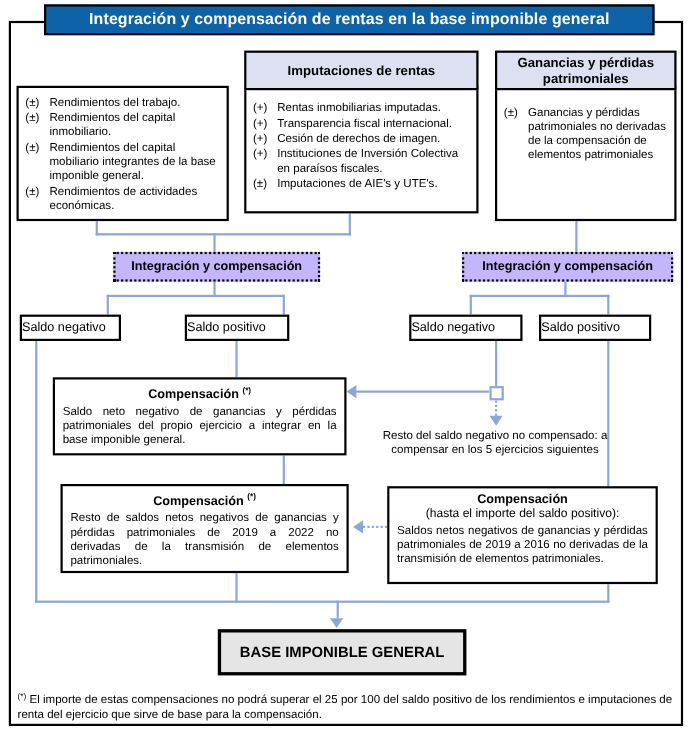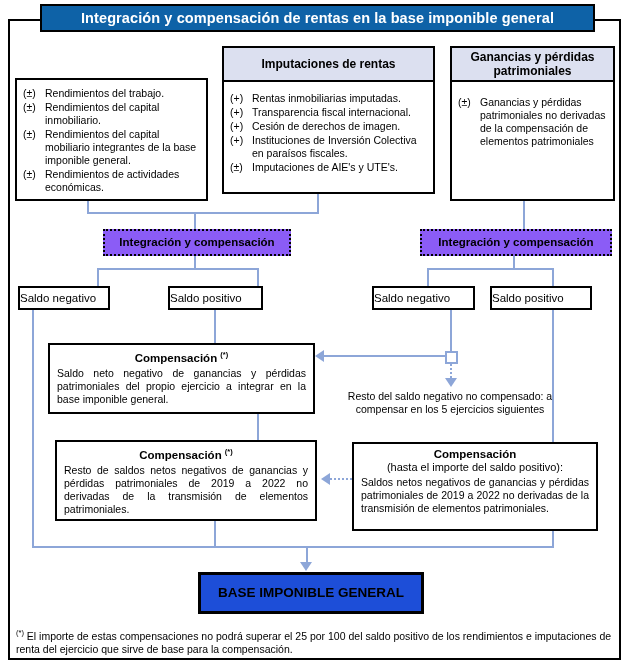--- a/index.html
+++ b/index.html
@@ -17,21 +17,21 @@
     border:2px solid var(--border);color:#fff;font-weight:bold;font-size:14.5px;text-align:center;
     line-height:24px;letter-spacing:.1px;z-index:5;}
 
   .colheader{position:absolute;height:32px;background:var(--header-bg);border:2px solid var(--border);
     font-weight:bold;font-size:12px;text-align:center;z-index:3;display:flex;align-items:center;justify-content:center;line-height:14px;}
   .colbody{position:absolute;background:#fff;border:2px solid var(--border);z-index:2;padding:7px 4px 0 6px;box-sizing:border-box;}
   .item{display:flex;font-size:10.5px;line-height:13px;margin-bottom:1px;}
   .sign{flex:0 0 22px;}
   .itext{flex:1;}
 
-  .dottedbox{position:absolute;height:23px;background:#8b5cf6;border:2px dotted var(--border);
+  .dottedbox{position:absolute;height:23px;background:#c4b5fd;border:2px dotted var(--border);
     font-weight:bold;font-size:11.5px;text-align:center;line-height:23px;z-index:3;}
 
   .saldo{position:absolute;height:20px;background:#fff;border:2px solid var(--border);
     font-size:11.5px;text-align:left;line-height:20px;z-index:3;}
 
   .compbox{position:absolute;background:#fff;border:2px solid var(--border);z-index:3;box-sizing:border-box;padding:3px 7px;}
   .comptitle{font-weight:bold;font-size:11.5px;text-align:center;line-height:14px;}
   .compsub{font-size:11px;text-align:center;line-height:13px;}
   .compbody{font-size:10.5px;line-height:13px;text-align:justify;margin-top:2px;}
   sup{font-size:7.5px;}
@@ -40,21 +40,21 @@
   .hline{position:absolute;height:2px;background:var(--conn);z-index:1;}
   .vdot{position:absolute;width:0;border-left:2px dotted var(--conn);z-index:1;}
   .hdot{position:absolute;height:0;border-top:2px dotted var(--conn);z-index:1;}
   .arrow-left{position:absolute;width:0;height:0;border-top:6px solid transparent;
     border-bottom:6px solid transparent;border-right:9px solid var(--conn);z-index:4;}
   .arrow-down{position:absolute;width:0;height:0;border-left:6px solid transparent;
     border-right:6px solid transparent;border-top:9px solid var(--conn);z-index:4;}
   .sq{position:absolute;width:9px;height:9px;background:#fff;border:2px solid var(--conn);z-index:4;}
 
   .note{position:absolute;font-size:10.5px;line-height:13px;text-align:center;z-index:3;}
-  .basebox{position:absolute;left:198px;top:572px;width:220px;height:36px;background:#1d4ed8;
+  .basebox{position:absolute;left:198px;top:572px;width:220px;height:36px;background:#e5e5e5;
     border:3px solid var(--border);font-weight:bold;font-size:13.5px;text-align:center;line-height:36px;z-index:3;}
   .footnote{position:absolute;left:16px;top:626px;width:599px;font-size:10.5px;line-height:13px;z-index:3;}
 </style>
 </head>
 <body>
 
 <div class="stage">
 
   <div class="frame" style="left:8px;top:19px;width:609px;height:637px;"></div>
 
@@ -166,21 +166,21 @@
     <div class="comptitle"><span>Compensación</span> <sup>(*)</sup></div>
     <div class="compbody">Resto de saldos netos negativos de ganancias y pérdidas patrimoniales de 2019 a 2022 no derivadas de la transmisión de elementos patrimoniales.</div>
   </div>
 
   <div class="hdot" style="left:330px;top:478px;width:22px;"></div>
   <div class="arrow-left" style="left:321px;top:473px;"></div>
 
   <div class="compbox" style="left:352px;top:442px;width:246px;height:89px;">
     <div class="comptitle">Compensación</div>
     <div class="compsub">(hasta el importe del saldo positivo):</div>
-    <div class="compbody">Saldos netos negativos de ganancias y pérdidas patrimoniales de 2019 a 2022 no derivadas de la transmisión de elementos patrimoniales.</div>
+    <div class="compbody">Saldos netos negativos de ganancias y pérdidas patrimoniales de 2019 a 2016 no derivadas de la transmisión de elementos patrimoniales.</div>
   </div>
 
   <div class="vline" style="left:214px;top:521px;height:27px;"></div>
   <div class="vline" style="left:552px;top:531px;height:17px;"></div>
 
   <div class="hline" style="left:32px;top:546px;width:522px;"></div>
   <div class="vline" style="left:306px;top:546px;height:16px;"></div>
   <div class="arrow-down" style="left:300px;top:562px;"></div>
 
   <div class="basebox">BASE IMPONIBLE GENERAL</div>

